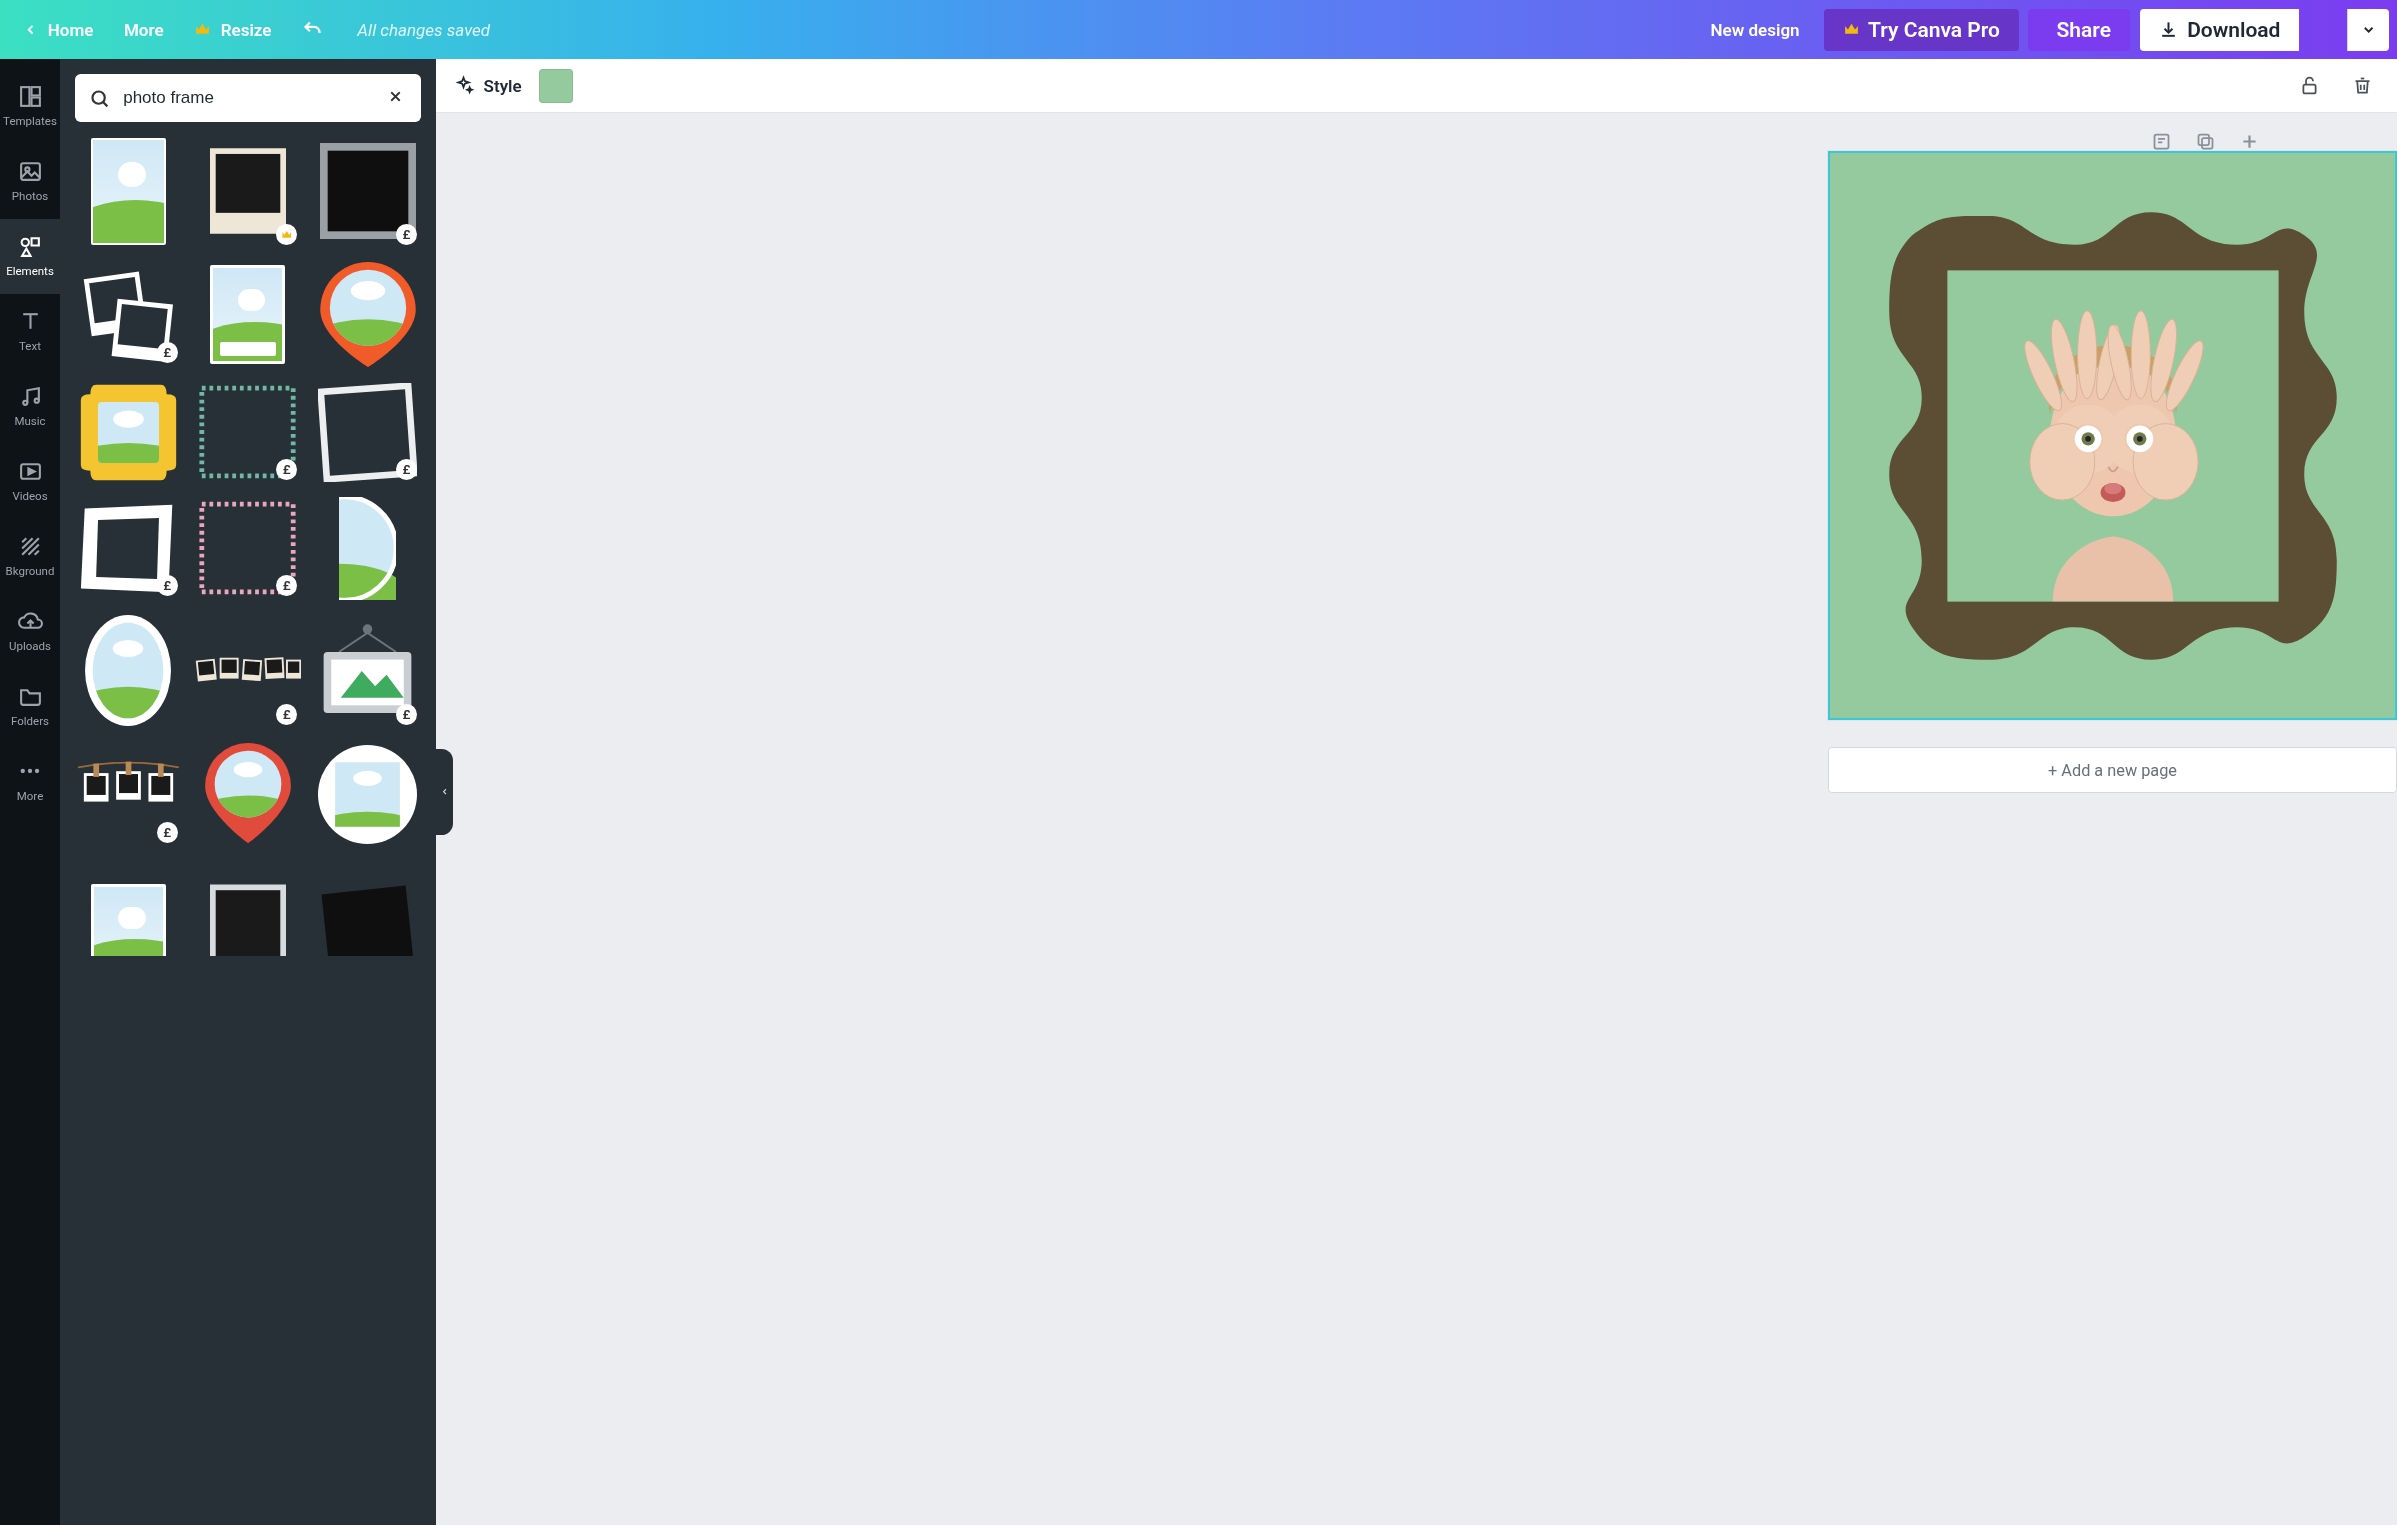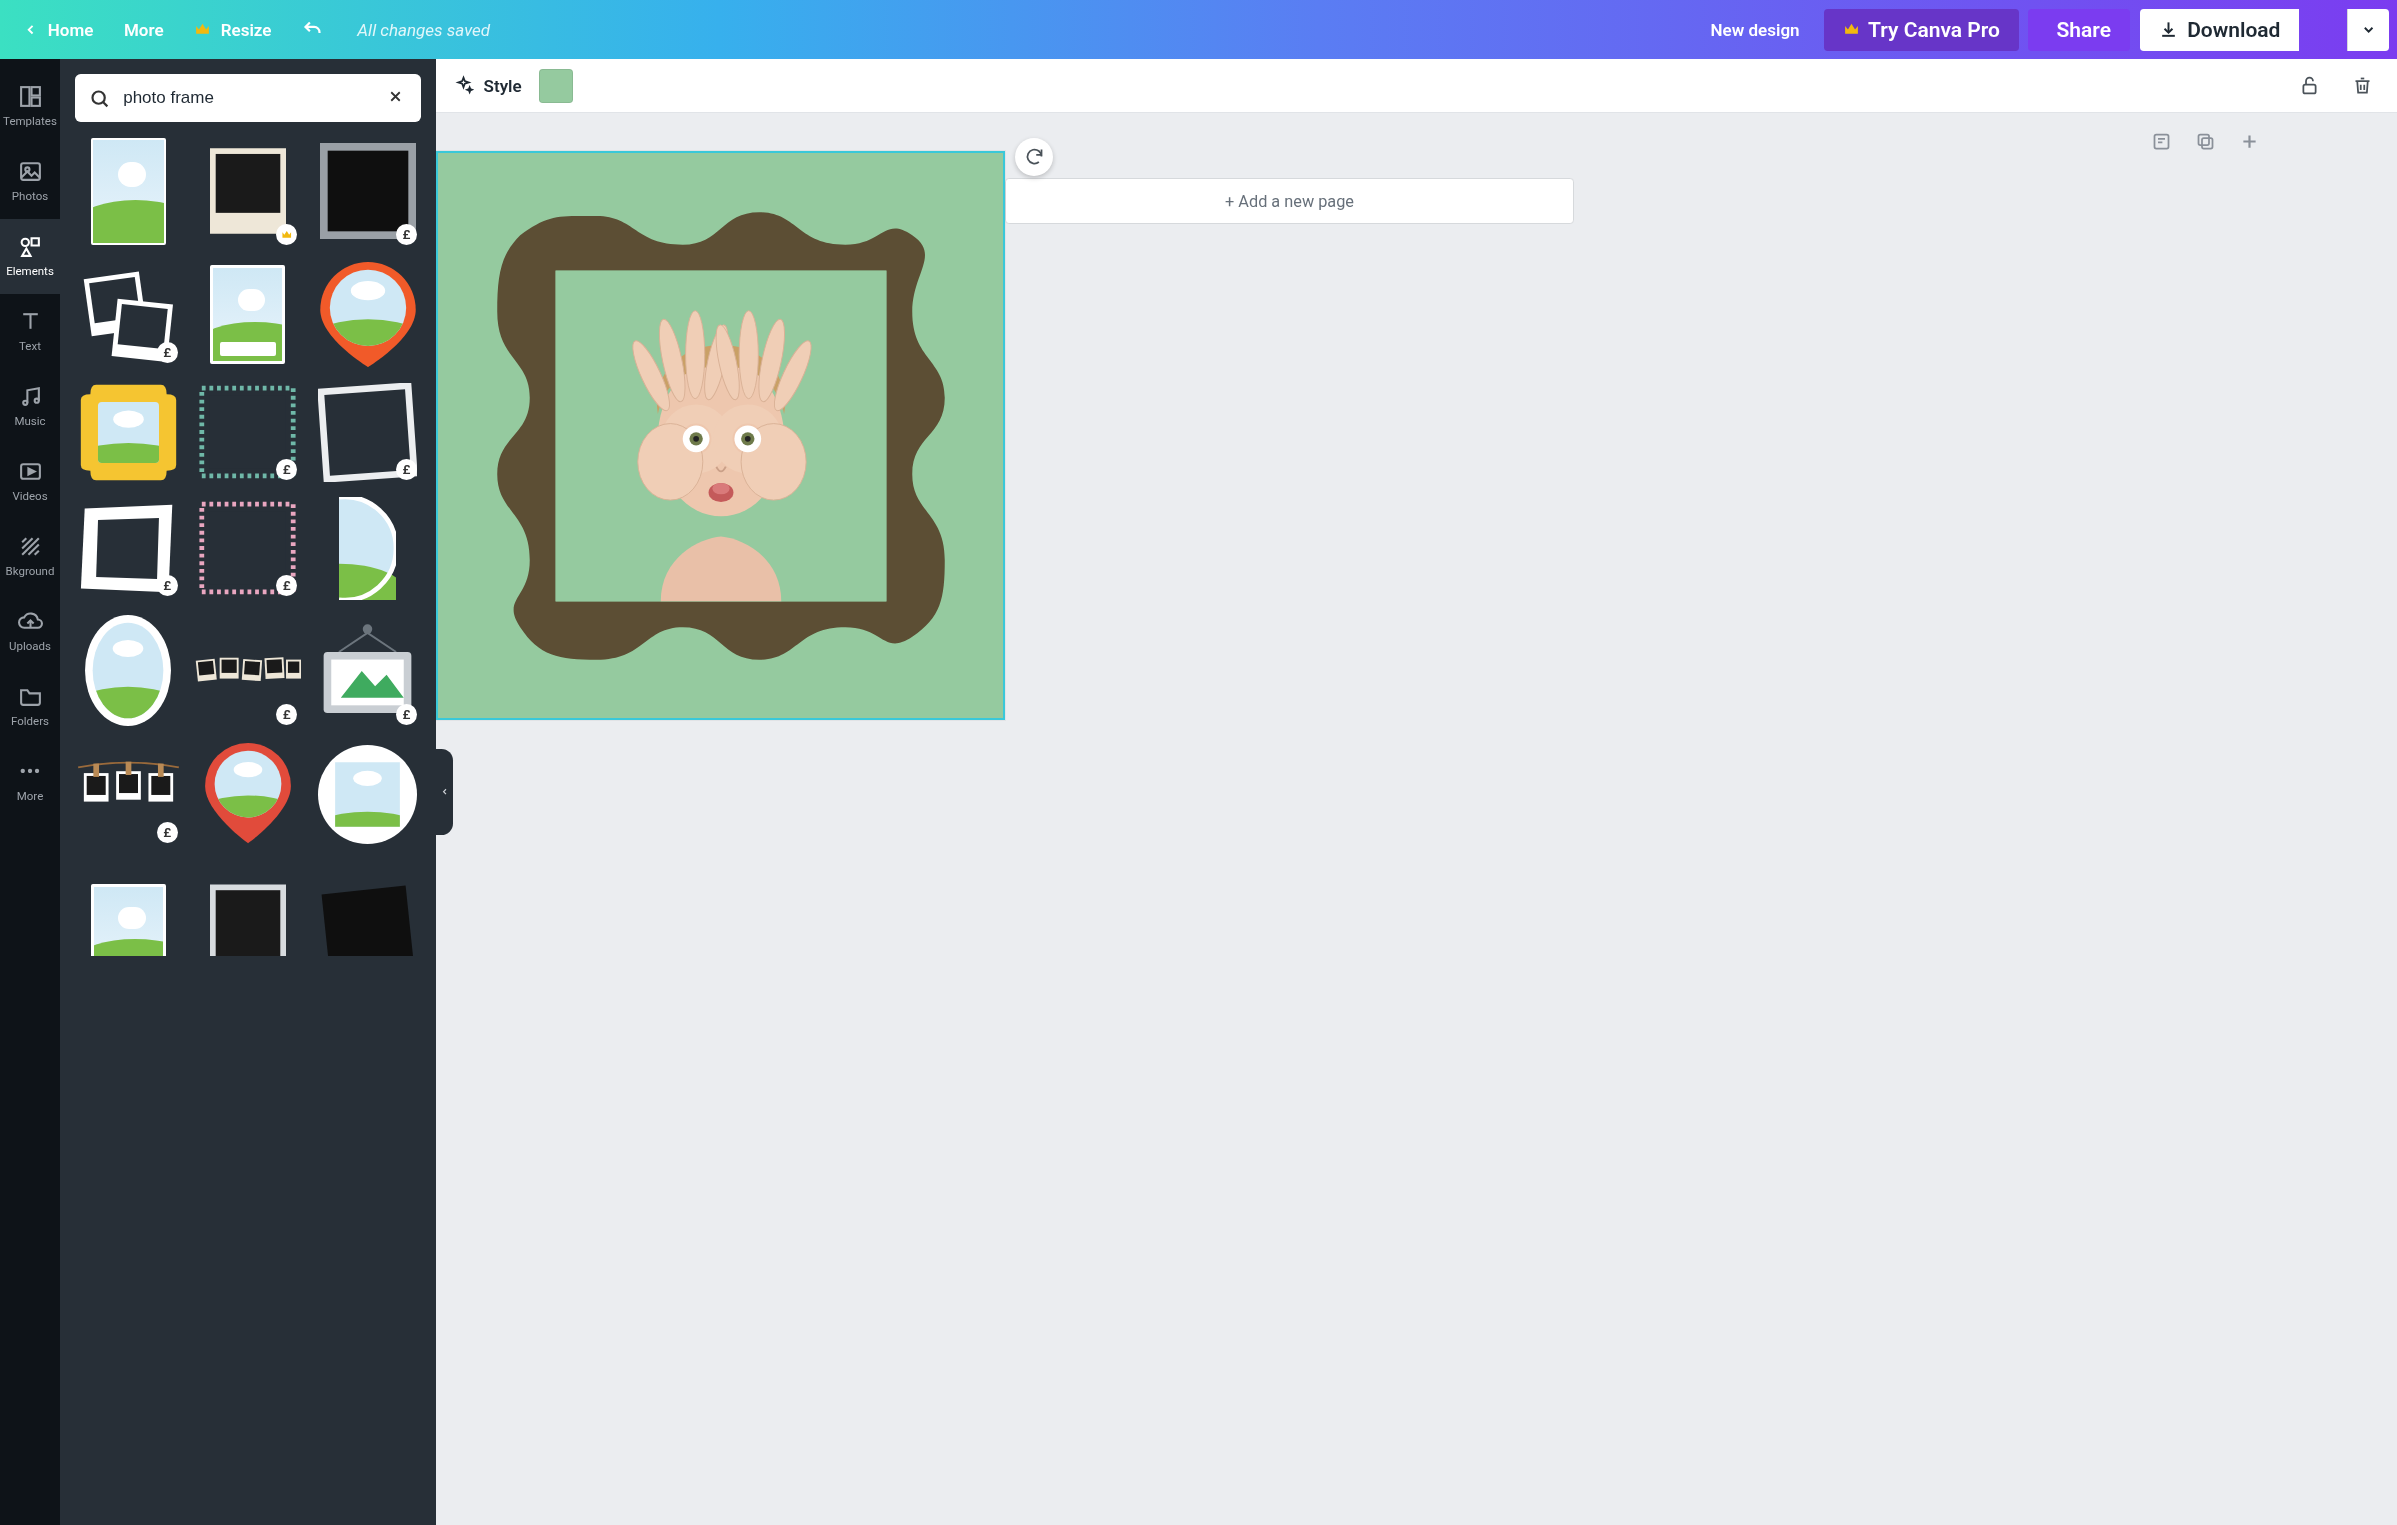--- a/index.html
+++ b/index.html
@@ -191,22 +191,22 @@
   .toolbar .swatch { width:34px; height:34px; border-radius:3.8px; background:var(--canvas-green); border:1px solid rgba(0,0,0,0.08); cursor:pointer; }
   .toolbar .tspacer { flex:1; }
   .toolbar .ticon { width:36px; height:36px; display:flex; align-items:center; justify-content:center; color:#4a5259; cursor:pointer; border-radius:3.8px; }
 
   .canvas-wrap {
     flex:1;
     overflow:auto;
     position:relative;
     padding:38px 0 40px 0;
     display:flex;
-    flex-direction:row;
-    align-items:flex-start;
+    flex-direction:column;
+    align-items:flex-end;
   }
   .page-controls {
     position:absolute;
     right:134px;
     top:15.3px;
     display:flex;
     gap:17px;
     color:#8a9099;
   }
   .page-controls .pcicon { width:27px; height:27px; display:flex; align-items:center; justify-content:center; cursor:pointer; }

